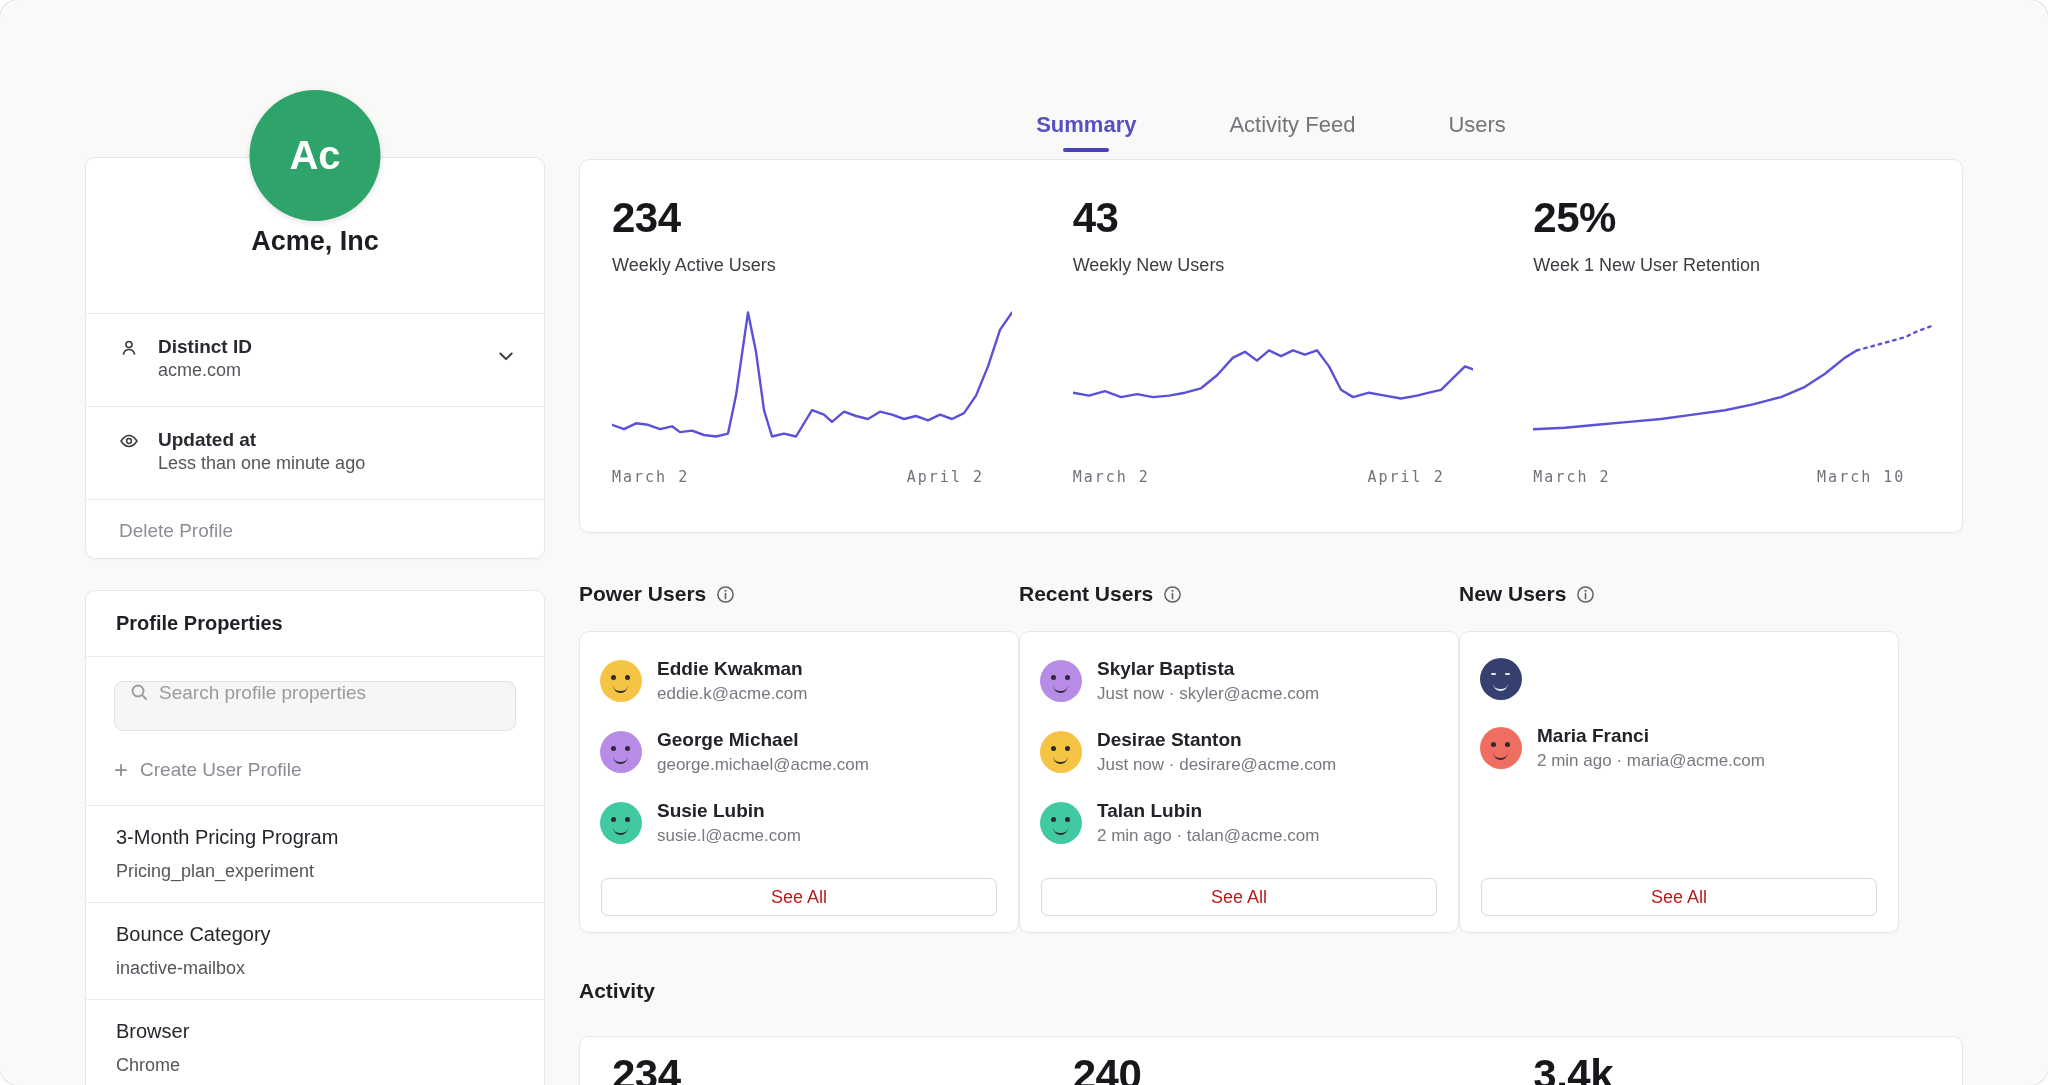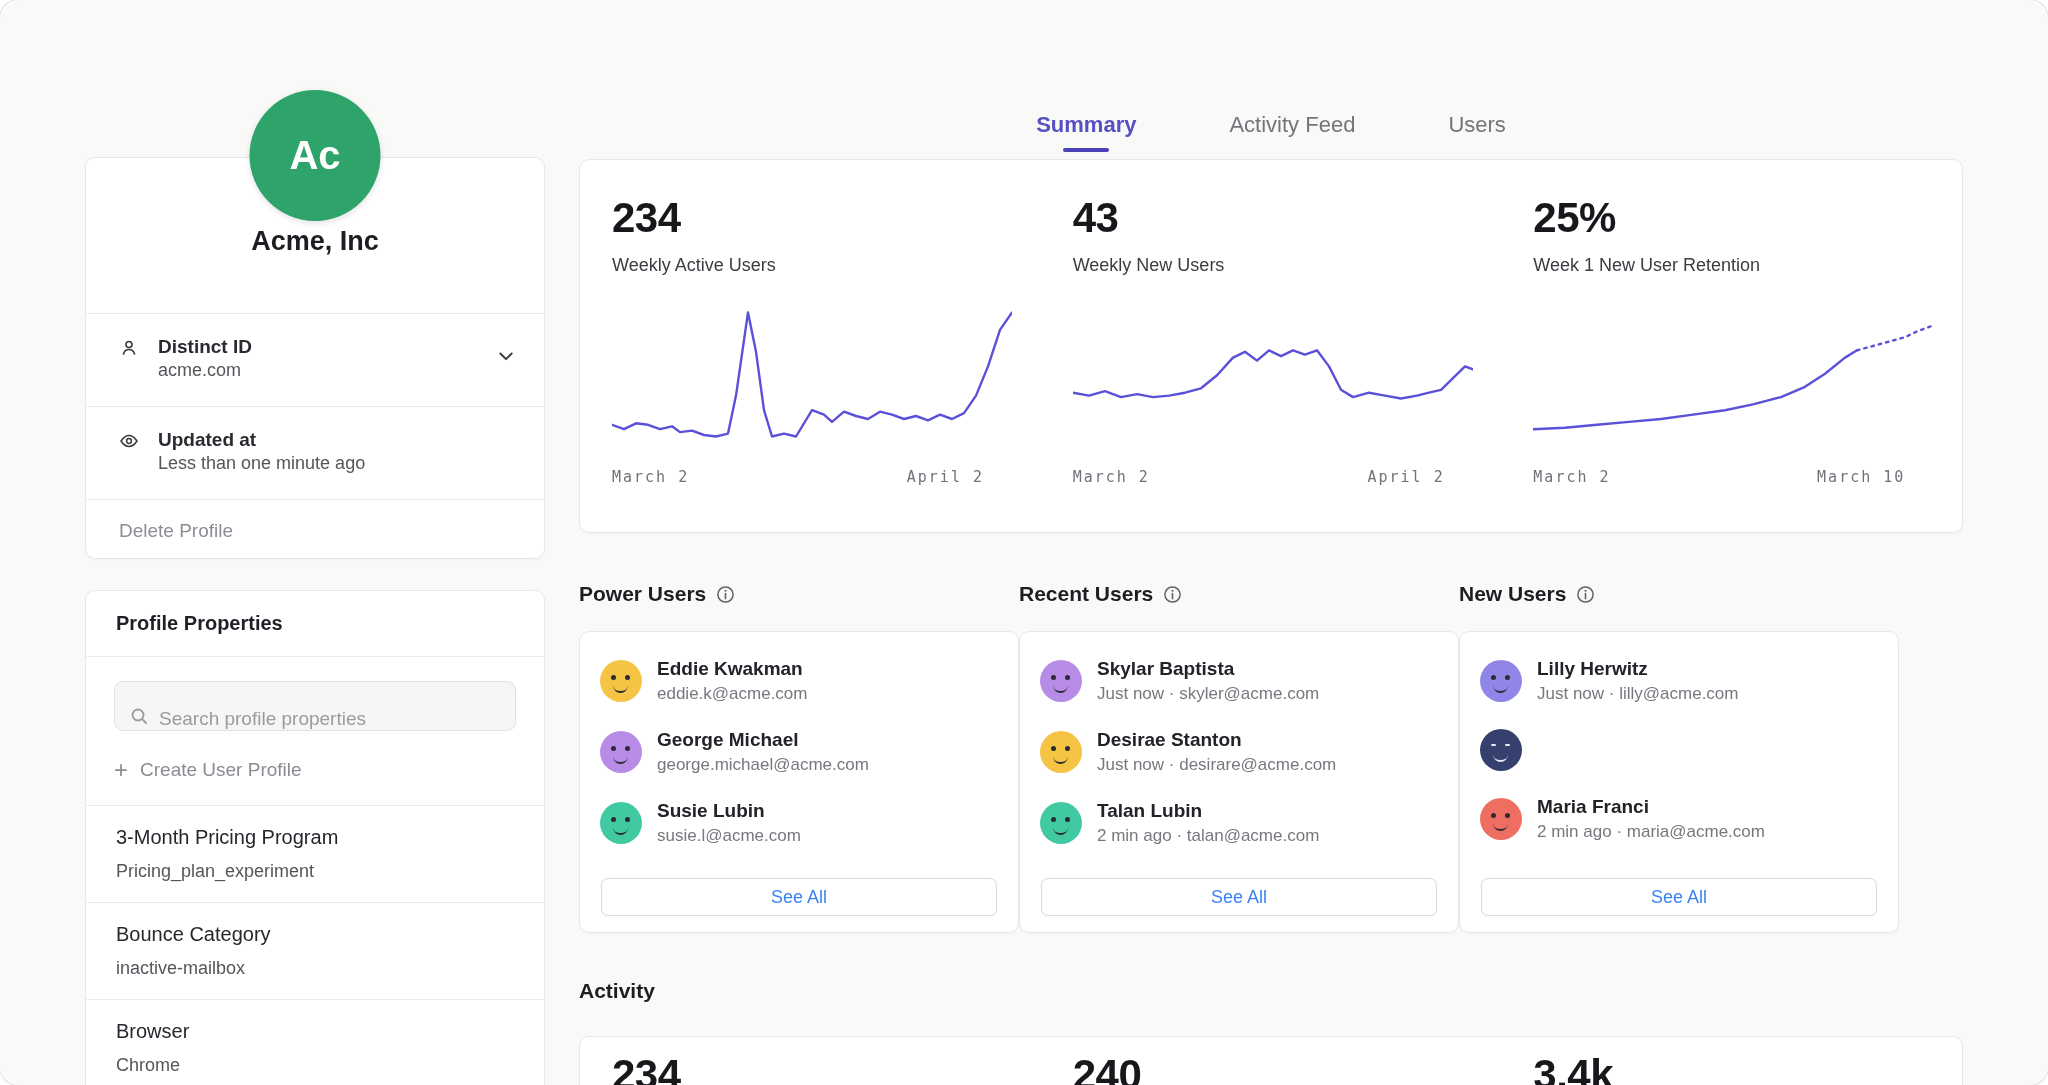--- a/index.html
+++ b/index.html
@@ -27,21 +27,21 @@
   .side-row .texts { margin-left:17px; }
   .side-label { font-size:19px; font-weight:600; color:#2a2a31; }
   .side-value { font-size:18px; color:#55555c; margin-top:2px; }
   .row-chevron { position:absolute; right:28px; top:32px; width:20px; cursor:pointer; }
   .delete-row { border-top:1px solid #ececea; height:62px; display:flex; align-items:center; padding-left:33px; font-size:19px; color:#8d8d95; cursor:pointer; }
 
   .props-card { position:absolute; left:85px; top:590px; width:460px; height:560px; }
   .props-title { height:66px; display:flex; align-items:center; padding-left:30px; font-size:20px; font-weight:600; color:#1f1f26; border-bottom:1px solid #ececea; }
   .search-box {
     margin:24px 28px 0 28px; height:50px; background:#f6f6f5; border:1px solid #e2e2e0; border-radius:9px;
-    display:flex; align-items:flex-end; padding:0 14px; gap:10px;
+    display:flex; align-items:flex-start; padding:0 14px; gap:10px;
   }
   .search-box input { border:none; outline:none; background:transparent; font-family:"Liberation Sans", sans-serif; font-size:19px; color:#44444b; width:100%; }
   .search-box input::placeholder { color:#9a9aa1; }
   .create-row { margin:20px 28px 0 28px; height:38px; display:flex; align-items:center; gap:12px; font-size:19px; color:#8b8b93; cursor:pointer; }
   .plus-glyph { font-size:24px; line-height:1; color:#8b8b93; }
   .props-list { margin-top:16px; }
   .prop-row { border-top:1px solid #ececea; padding:20px 30px; cursor:pointer; }
   .prop-name { font-size:20px; font-weight:400; color:#26262d; }
   .prop-value { font-size:18px; color:#55555c; margin-top:12px; }
 
@@ -67,21 +67,21 @@
   .info-icon { width:19px; height:19px; cursor:pointer; }
   .list-card { margin-top:23px; height:302px; position:relative; padding:26px 12px 0 20px; }
   .user-row { display:flex; align-items:center; gap:15px; margin-bottom:25px; cursor:pointer; }
   .avatar { width:42px; height:42px; border-radius:50%; position:relative; flex:none; }
   .avatar::before { content:""; position:absolute; left:11px; top:15px; width:5px; height:5px; border-radius:50%; background:#2b2b33; box-shadow:14px 0 0 #2b2b33; }
   .avatar::after { content:""; position:absolute; left:13px; top:22px; width:15px; height:9px; border-radius:0 0 15px 15px; border-bottom:2.5px solid #2b2b33; }
   .avatar[data-face="sleepy"]::before { height:2px; border-radius:2px; background:#e8e9f2; box-shadow:14px 0 0 #e8e9f2; }
   .avatar[data-face="sleepy"]::after { border-bottom-color:#e8e9f2; }
   .user-name { font-size:19px; font-weight:600; color:#222228; }
   .user-meta { font-size:17px; color:#77777f; margin-top:4px; }
-  .see-all { position:absolute; left:21px; right:21px; bottom:16px; height:38px; background:#ffffff; border:1px solid #d9d9d7; border-radius:7px; font-size:18px; color:#3b82f6; display:flex; align-items:center; justify-content:center; cursor:pointer; box-shadow:0 1px 2px rgba(0,0,0,0.04); }
+  .see-all { position:absolute; left:21px; right:21px; bottom:16px; height:38px; background:#ffffff; border:1px solid #d9d9d7; border-radius:7px; font-size:18px; color:#b91c1c; display:flex; align-items:center; justify-content:center; cursor:pointer; box-shadow:0 1px 2px rgba(0,0,0,0.04); }
 
   
   .activity-title { position:absolute; left:579px; top:979px; font-size:21px; font-weight:700; color:#1d1d23; }
   .activity-card { position:absolute; left:579px; top:1036px; width:1384px; height:220px; display:flex; border-radius:10px 10px 0 0; }
   .activity-card .stat { padding-top:14px; }
 </style>
 </head>
 <body>
 
 <div class="frame">
@@ -287,27 +287,20 @@
         <span class="info-icon">
           <svg viewBox="0 0 18 18" width="19" height="19">
               <circle cx="9" cy="9" r="7.2" fill="none" stroke="#62626a" stroke-width="1.4"></circle>
               <circle cx="9" cy="5.4" r="1" fill="#62626a"></circle>
               <path d="M9 8v5" stroke="#62626a" stroke-width="1.5" stroke-linecap="round"></path>
             </svg>
         </span>
       </div>
       <div class="card list-card">
         <div class="user-row">
-          <span class="avatar" data-face="smile" style="background: rgb(143, 134, 232);"></span>
-          <span>
-              <span class="user-name" style="display:block">Lilly Herwitz</span>
-          <span class="user-meta" style="display:block">Just now · lilly@acme.com</span>
-            </span>
-        </div>
-        <div class="user-row">
           <span class="avatar" data-face="sleepy" style="background: rgb(53, 64, 110);"></span>
         </div>
         <div class="user-row">
           <span class="avatar" data-face="blush" style="background: rgb(238, 111, 98);"></span>
           <span>
               <span class="user-name" style="display:block">Maria Franci</span>
           <span class="user-meta" style="display:block">2 min ago · maria@acme.com</span>
             </span>
         </div>
         <div class="see-all">See All</div>

